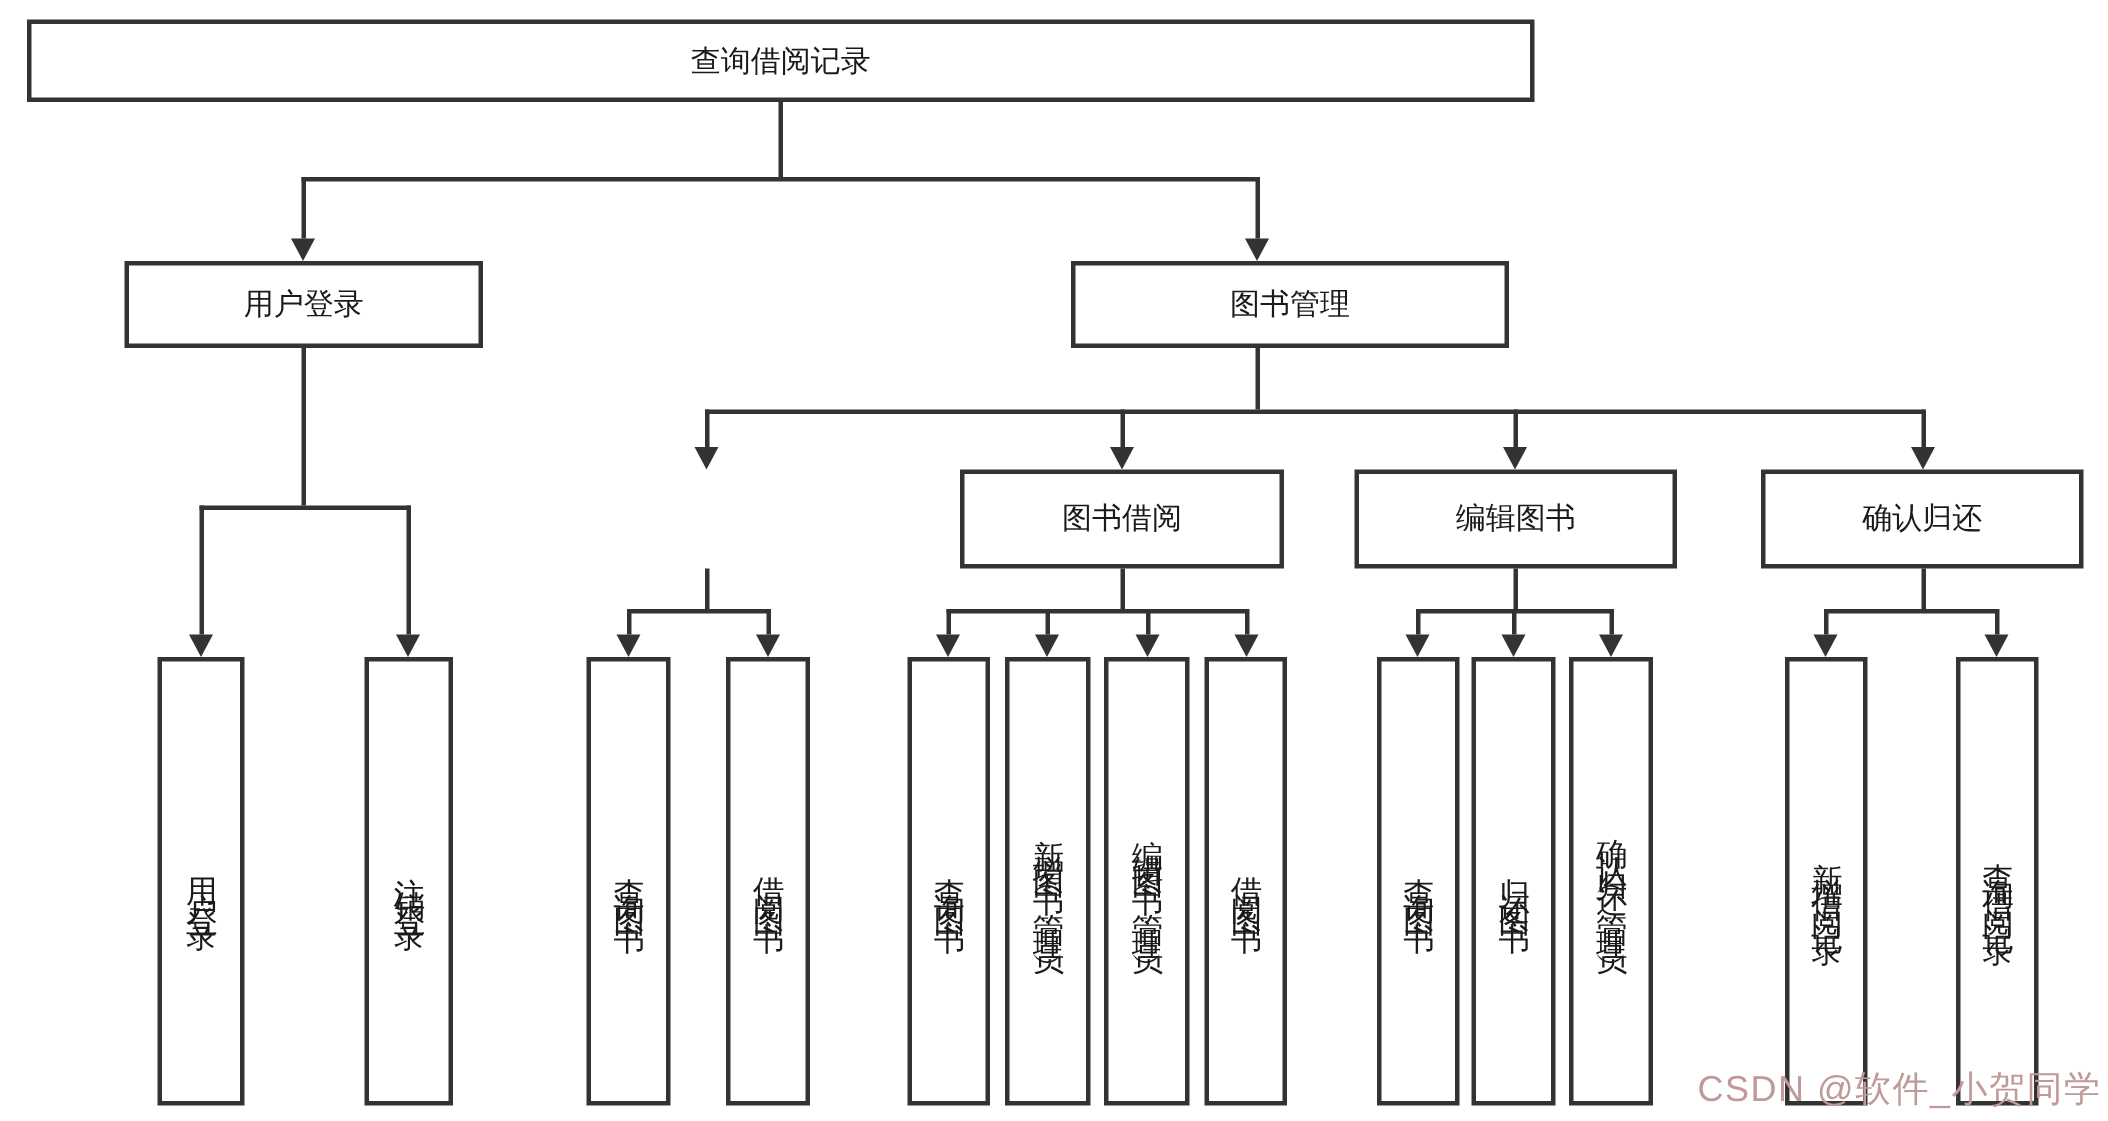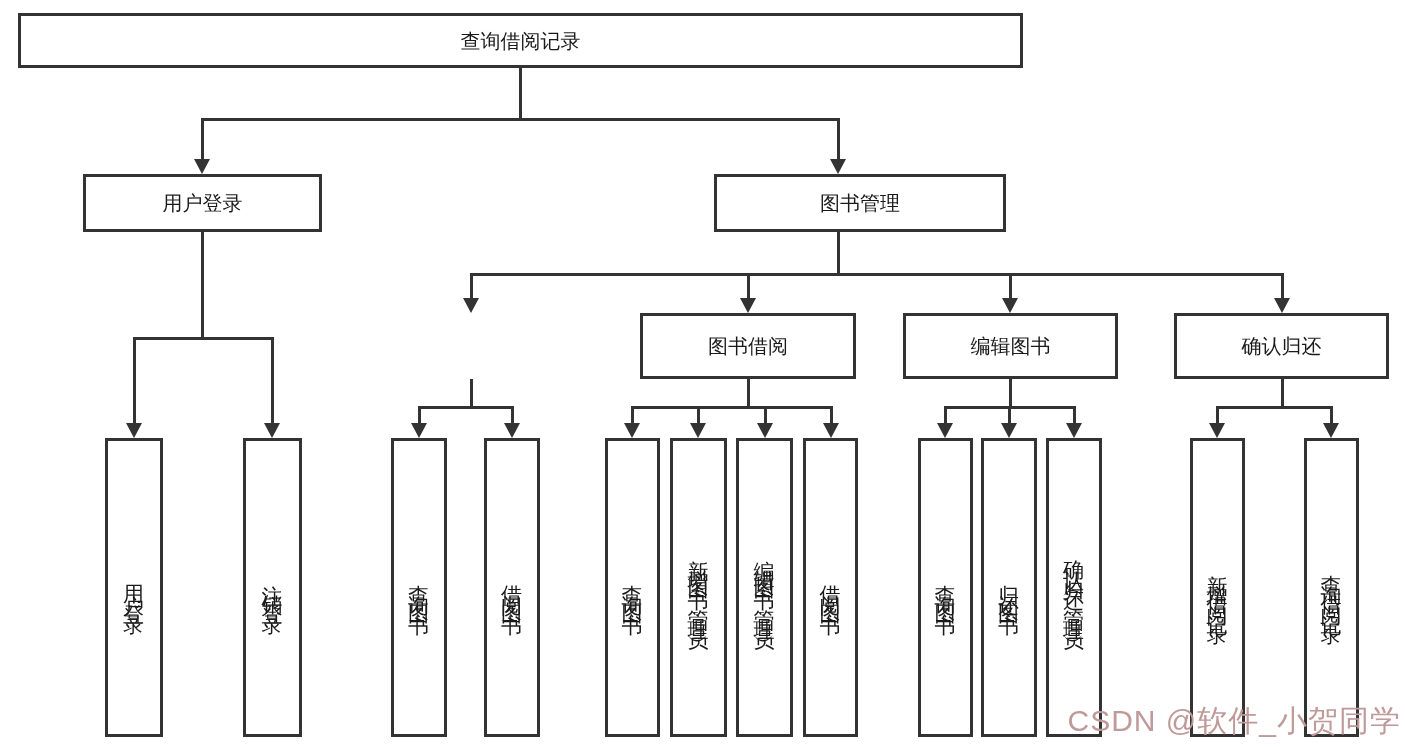--- a/index.html
+++ b/index.html
@@ -11,21 +11,21 @@
     position:absolute;box-sizing:border-box;border:3px solid #333333;background:#ffffff;
     display:flex;align-items:center;justify-content:center;
     font-size:20px;line-height:1;white-space:nowrap;
   }
   .leaf{font-size:21px;}
   .vtext{writing-mode:vertical-rl;text-orientation:mixed;letter-spacing:10px;line-height:1;}
   .vline{position:absolute;width:3px;background:#333333;}
   .hline{position:absolute;height:3px;background:#333333;}
   .ahead{position:absolute;width:0;height:0;border-left:8px solid transparent;border-right:8px solid transparent;border-top:15px solid #333333;}
   .watermark{
-    position:absolute;right:4px;bottom:5px;font-size:30px;color:#c09999;
+    position:absolute;right:4px;bottom:5px;font-size:24px;color:#c09999;
     letter-spacing:1px;white-space:nowrap;
   }
 </style>
 </head>
 <body>
 
 <div class="canvas">
 
   <div class="box" style="left:18px;top:13px;width:1005px;height:55px;">
     <span>查询借阅记录</span>

